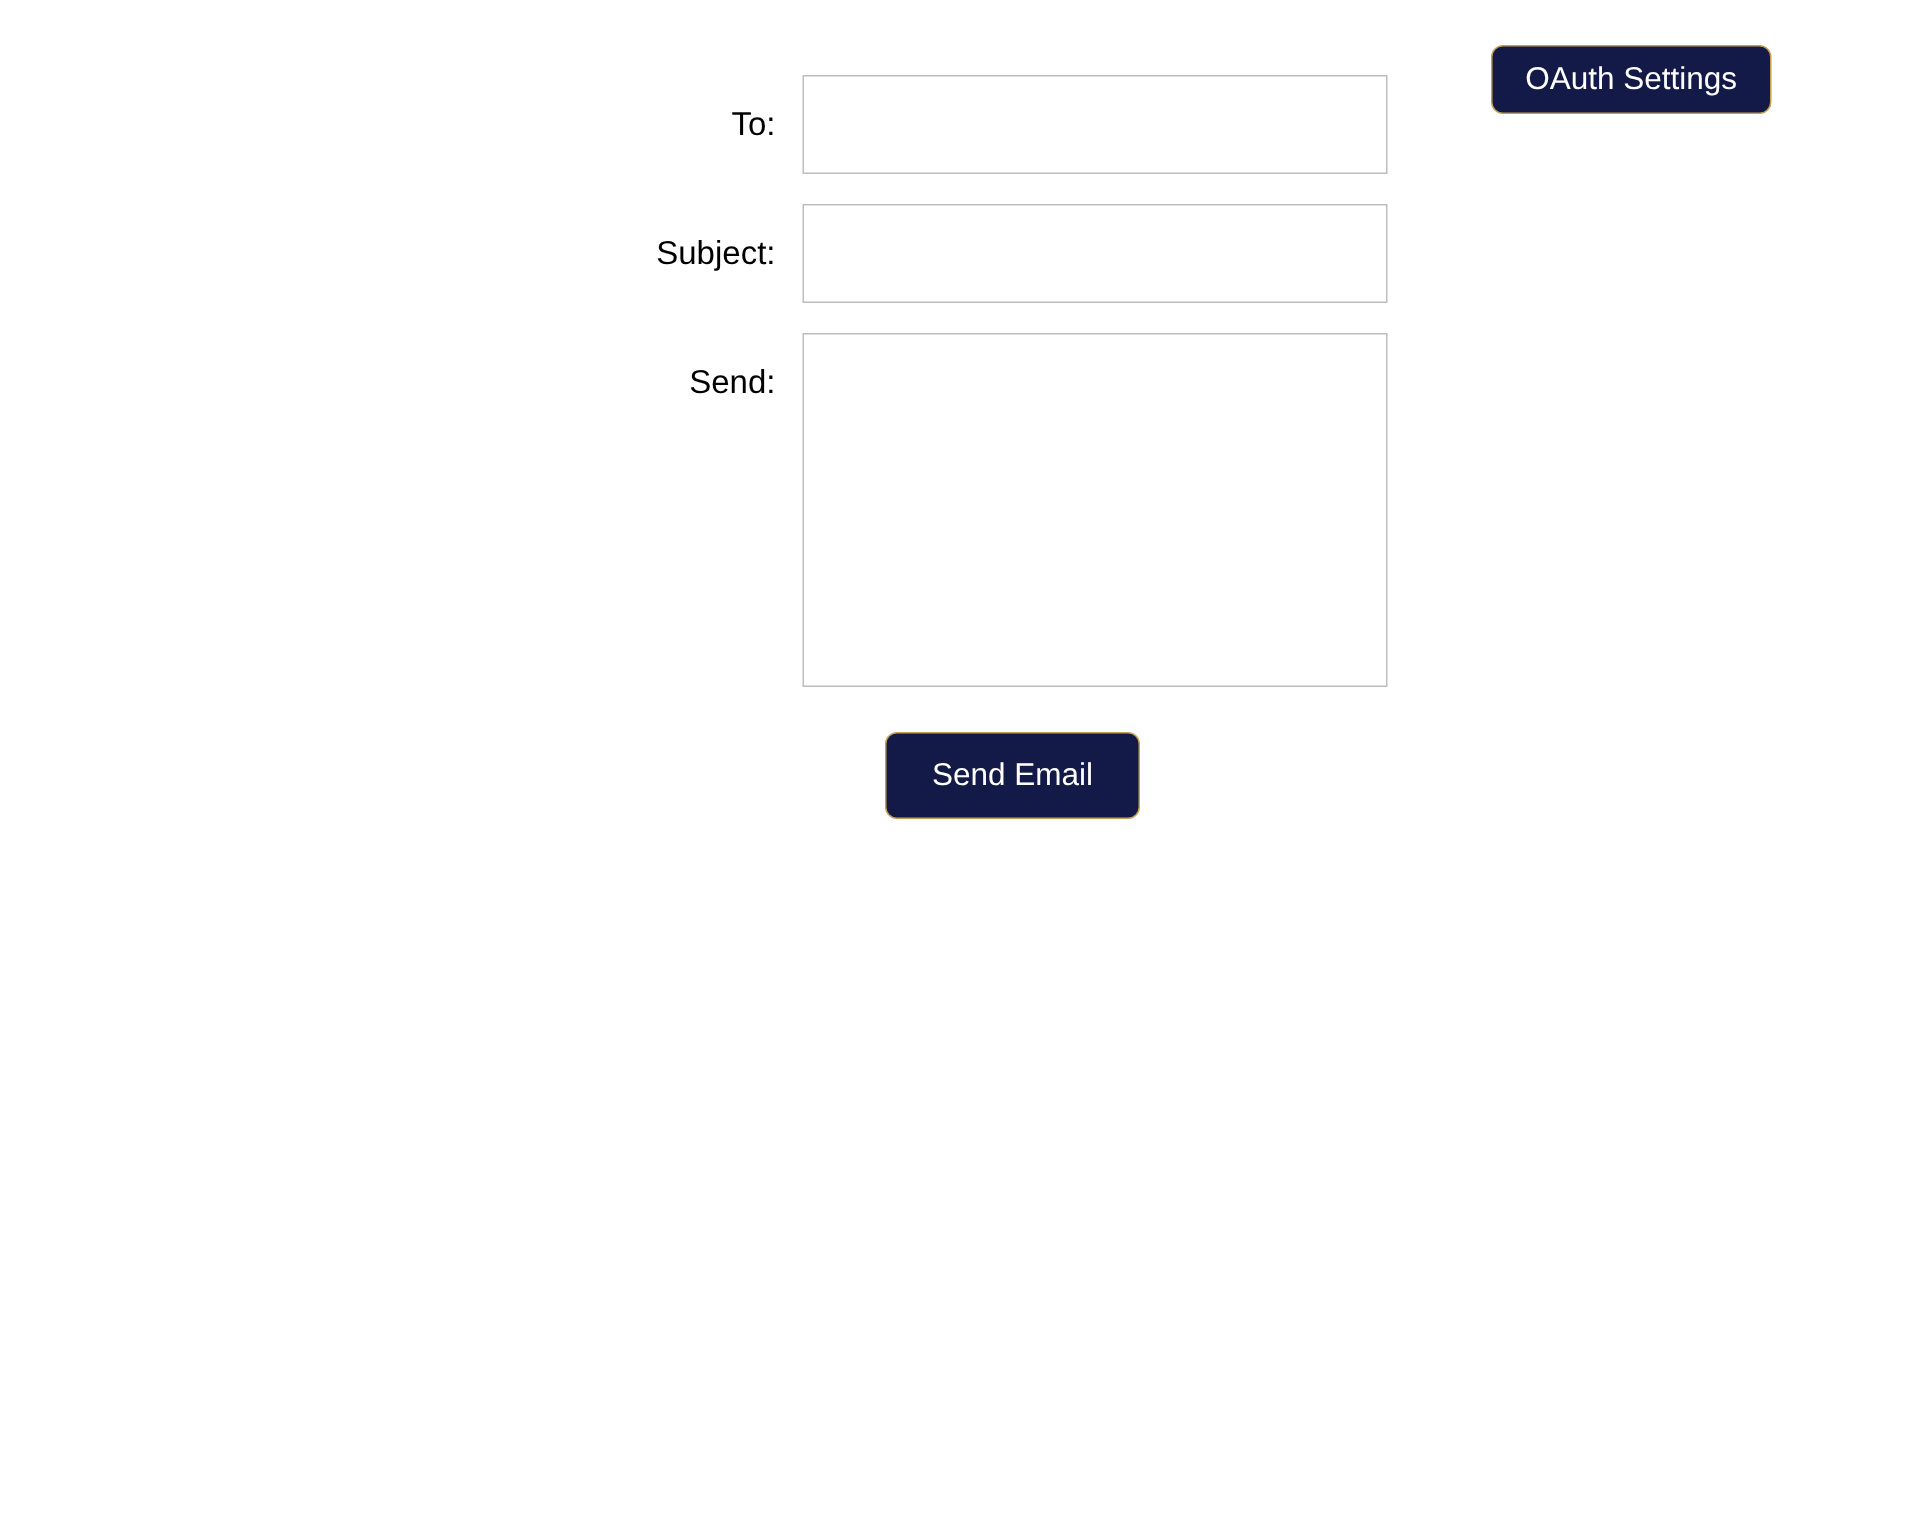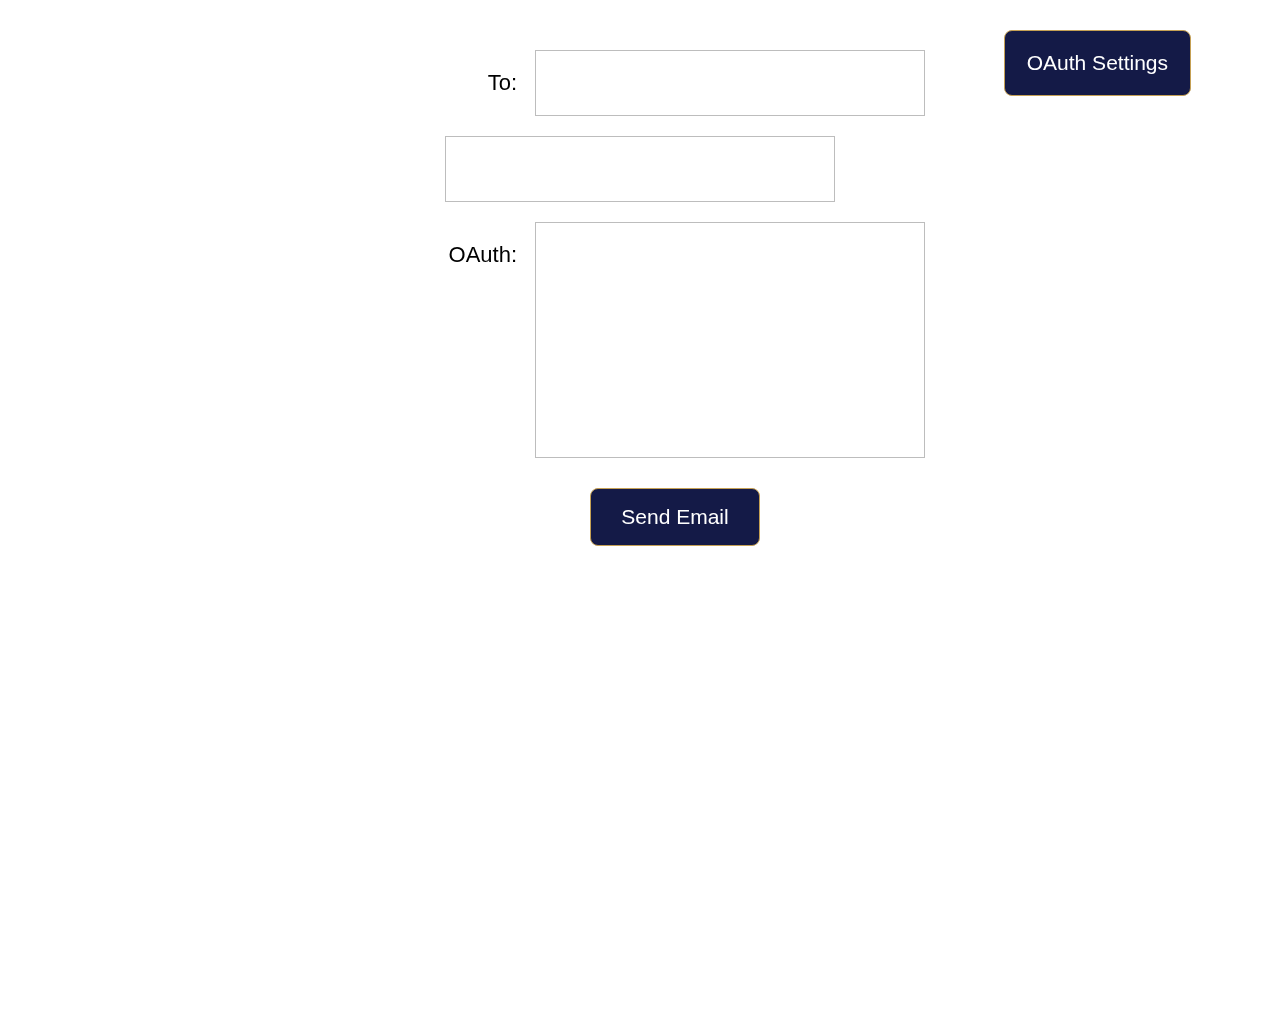--- a/index.html
+++ b/index.html
@@ -10,26 +10,26 @@
     body {
       font-family: Arial, Helvetica, sans-serif;
       background: #ffffff;
       width: 1280px;
       height: 1013px;
       position: relative;
     }
     .oauth-btn {
       position: absolute;
       top: 30px;
-      right: 89px;
+      right: 99px;
       background: #141a47;
       color: #ffffff;
       border: 1px solid #c5a054;
       border-radius: 8px;
-      padding: 20px 22px;
+      padding: 10px 22px;
       font-size: 21px;
       cursor: pointer;
     }
     .form-container {
       padding-top: 50px;
       width: 100%;
       display: flex;
       flex-direction: column;
       align-items: center;
     }
@@ -97,25 +97,26 @@
 <div class="form-container">
 
   <div class="form-row">
     <label class="form-label">To:</label>
     <input type="text" class="form-input" value="" style="">
   </div>
 
 
 
   <div class="form-row">
+    <label class="form-label">Subject:</label>
     <input type="text" class="form-input" value="" style="">
   </div>
 
   <div class="form-row">
-    <label class="form-label">OAuth:</label>
+    <label class="form-label">Send:</label>
     <textarea class="form-textarea" style=""></textarea>
   </div>
 
 
   <div class="send-row">
     <button class="send-btn">Send Email</button>
   </div>
 
 </div>
 

